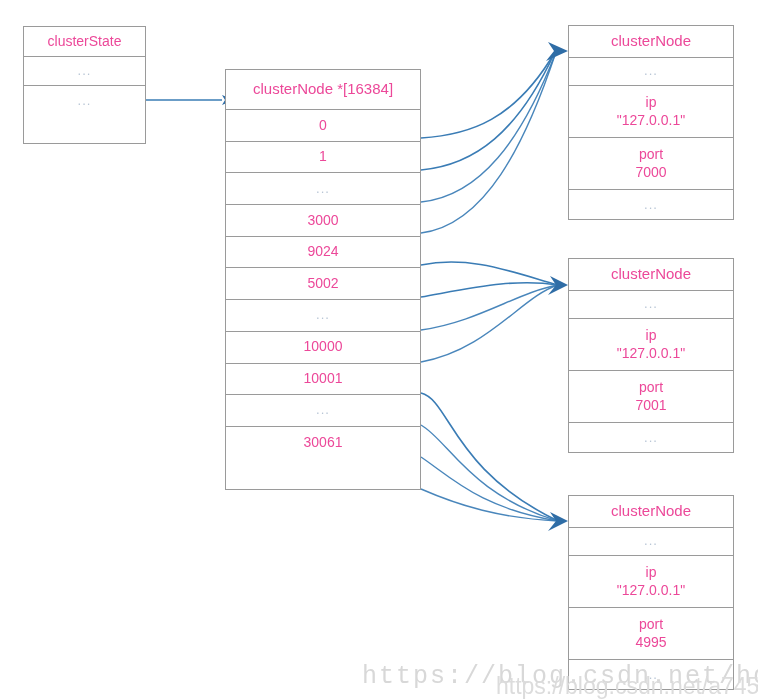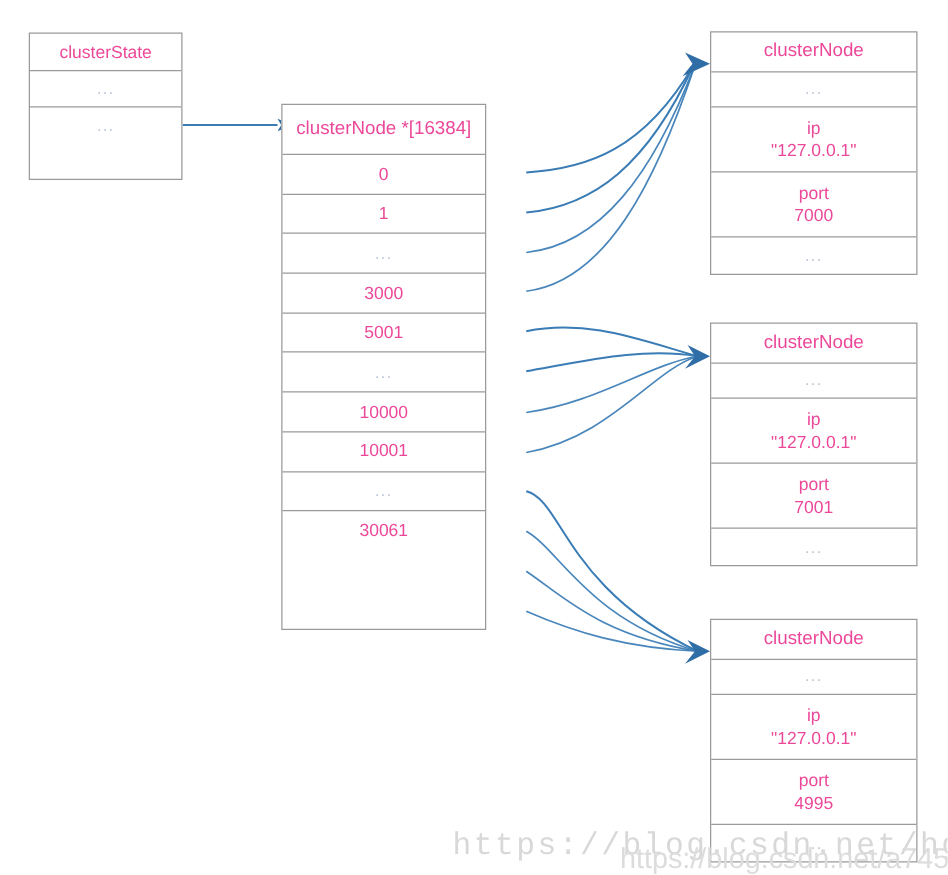--- a/index.html
+++ b/index.html
@@ -42,21 +42,21 @@
     letter-spacing: 1px;
     font-size: 13px;
   }
   .row .sub { display: block; }
 
   
   #clusterState { left: 23px; top: 26px; width: 123px; height: 118px; }
   #clusterState .row { height: 29.5px; }
 
   
-  #slotArray { left: 225px; top: 83px; width: 164px; height: 421px; }
+  #slotArray { left: 225px; top: 69px; width: 196px; height: 421px; }
   #slotArray .row.head { height: 40px; font-size: 15px; }
   #slotArray .row.cell { height: 31.7px; }
 
   
   .node { left: 568px; width: 166px; height: 195px; }
   #node0 { top: 25px; }
   #node1 { top: 258px; }
   #node2 { top: 495px; }
   .node .row.head  { height: 32px; font-size: 15px; }
   .node .row.gap   { height: 28px; }
@@ -138,21 +138,22 @@
   <div class="row dots">...</div>
   <div class="row dots">...</div>
 </div>
 
 <div class="box" id="slotArray">
   <div class="row head">clusterNode *[16384]</div>
   <div class="row cell">0</div>
   <div class="row cell">1</div>
   <div class="row cell dots">...</div>
   <div class="row cell">3000</div>
-  <div class="row cell">5001</div>
+  <div class="row cell">9024</div>
+  <div class="row cell">5002</div>
   <div class="row cell dots">...</div>
   <div class="row cell">10000</div>
   <div class="row cell">10001</div>
   <div class="row cell dots">...</div>
   <div class="row cell">30061</div>
 </div>
 
 <div class="box node" id="node0">
   <div class="row head">clusterNode</div>
   <div class="row gap dots">...</div>

